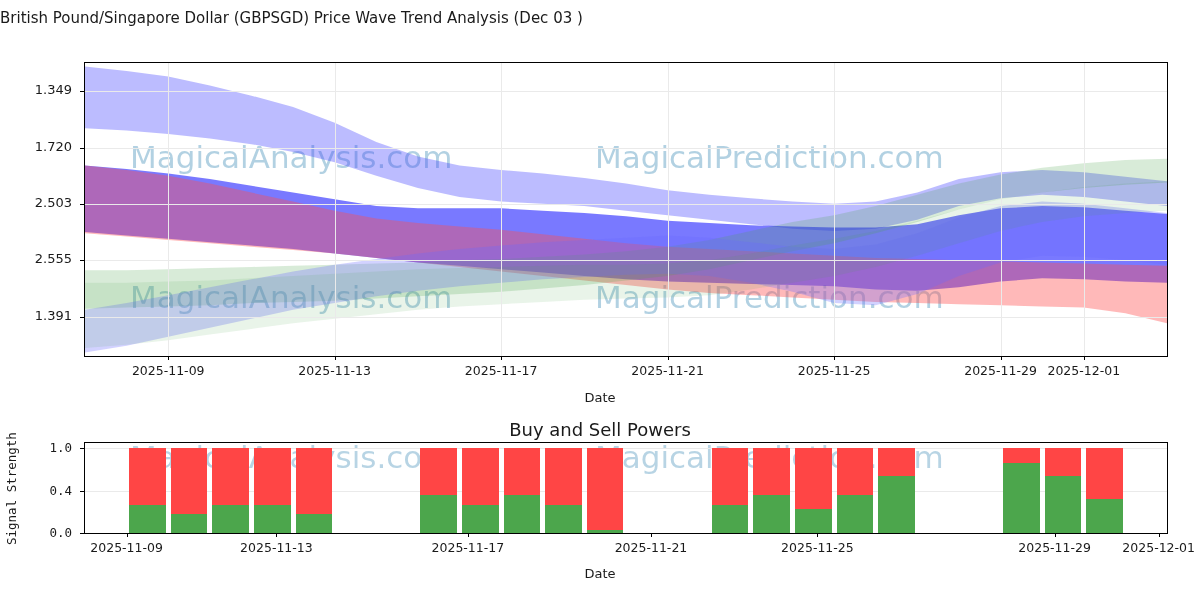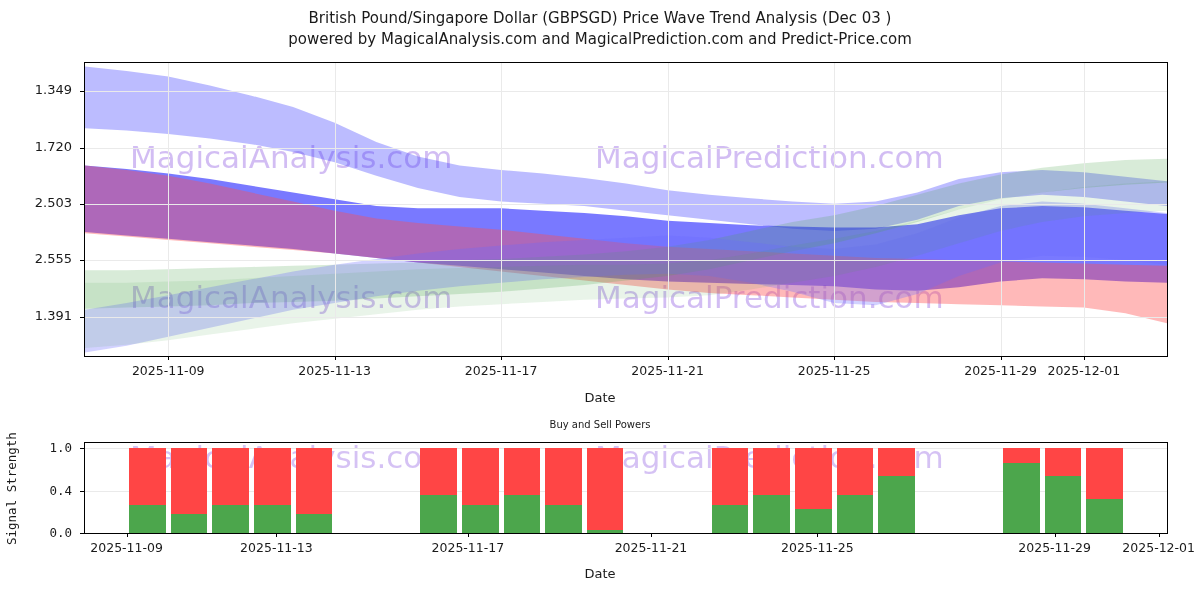--- a/index.html
+++ b/index.html
@@ -7,21 +7,21 @@
     width:1200px;height:600px;
     background:#ffffff;
     font-family:"DejaVu Sans", sans-serif;
     overflow:hidden;
     position:relative;
   }
   #root{position:relative;width:1200px;height:600px;}
 
   .title-block{
     position:absolute;left:0;top:8px;width:1200px;
-    text-align:center;
+    text-align:left;
     color:#1a1a1a;
   }
   .title-line{font-size:15px;line-height:21px;}
 
   
   #price-axes{
     position:absolute;
     left:84px;top:62px;width:1084px;height:295px;
     border:1.1px solid #000;
     box-sizing:border-box;
@@ -46,21 +46,21 @@
     position:absolute;
     right:1208px;           
     font-size:13px;color:#1a1a1a;
     text-align:right;white-space:nowrap;
   }
   .tickmark{position:absolute;background:#000;}
 
   
   #signal-title{
     position:absolute;left:0;top:419px;width:1200px;
-    text-align:center;font-size:10px;color:#1a1a1a;
+    text-align:center;font-size:18px;color:#1a1a1a;
   }
   #signal-axes{
     position:absolute;
     left:84px;top:442px;width:1084px;height:92px;
     border:1.1px solid #000;
     box-sizing:border-box;
     overflow:hidden;
     background:#fff;
   }
   .grid-h{position:absolute;left:0;width:100%;height:1px;background:#eaeaea;}
@@ -77,36 +77,35 @@
     font-size:12.5px;color:#1a1a1a;white-space:nowrap;
   }
   .xlabel-signal{
     position:absolute;left:0;top:566px;width:1200px;
     text-align:center;font-size:13px;color:#1a1a1a;
   }
 
   
   .wm{
     position:absolute;
-    color:#6d28d9;
+    color:#0369a1;
     opacity:.30;
     font-size:30px;
     white-space:nowrap;
     pointer-events:none;
     user-select:none;
   }
 </style>
 </head>
 <body>
 
 <div id="root">
 
   <div class="title-block">
     <div class="title-line">British Pound/Singapore Dollar (GBPSGD) Price Wave Trend Analysis (Dec 03 )</div>
-    <div class="title-line">powered by MagicalAnalysis.com and MagicalPrediction.com and Predict-Price.com</div>
   </div>
 
   <div class="ylabel-price">Price</div>
   <div id="price-ticks">
       <div class="ytick" style="left: 0px; width: 72px; position: absolute; top: 307.558px;">1.391</div>
       <div class="tickmark" style="left: 80px; top: 316.558px; width: 4px; height: 1px;"></div>
       <div class="ytick" style="left: 0px; width: 72px; position: absolute; top: 251.212px;">2.555</div>
       <div class="tickmark" style="left: 80px; top: 260.212px; width: 4px; height: 1px;"></div>
       <div class="ytick" style="left: 0px; width: 72px; position: absolute; top: 194.865px;">2.503</div>
       <div class="tickmark" style="left: 80px; top: 203.865px; width: 4px; height: 1px;"></div>

